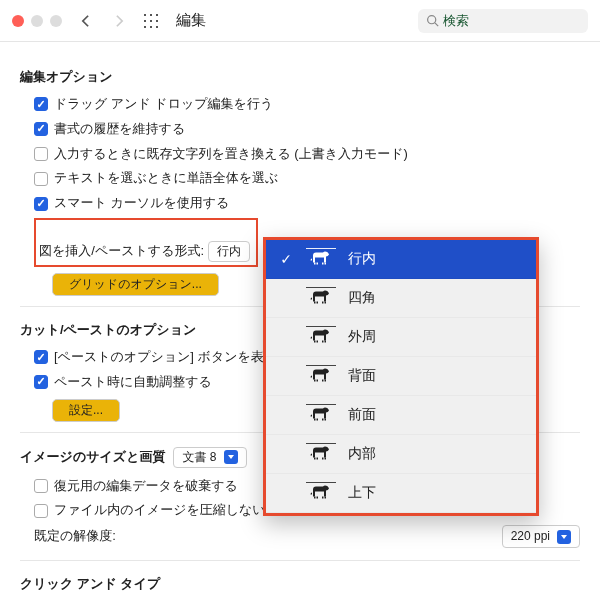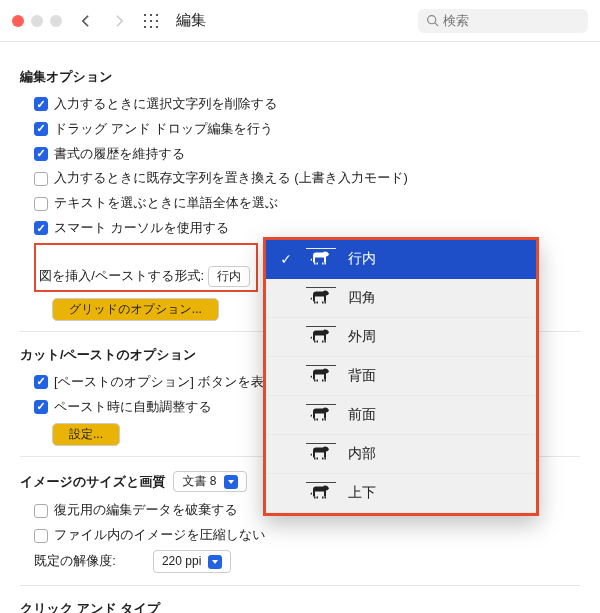--- a/index.html
+++ b/index.html
@@ -33,21 +33,21 @@
   .grid-icon {
     width: 18px; height: 18px; display: inline-block;
     background:
       radial-gradient(circle,#555 1.1px,transparent 1.3px) 0 0/6px 6px;
   }
   .title { font-size: 15px; font-weight: 500; margin-left: 4px; }
   .spacer { flex: 1; }
   .search {
     display: flex; align-items: center; gap: 4px;
     background: #f2f2f2; border-radius: 6px; padding: 3px 8px;
-    width: 170px; color: #737373; font-size: 13px;
+    width: 170px; color: #14532d; font-size: 13px;
   }
   .search svg { width: 13px; height: 13px; }
   .content { padding: 14px 20px 0 20px; height: calc(100% - 42px); overflow: hidden; }
   .section-title { font-weight: 700; font-size: 13px; margin-top: 14px; margin-bottom: 6px; }
   .section-title:first-child { margin-top: 12px; }
   .row {
     display: flex; align-items: center; gap: 6px;
     padding: 2px 0 2px 14px; font-size: 13px; line-height: 1.6;
   }
   .chk {
@@ -135,24 +135,20 @@
     <span>検索</span>
   </div>
 </div>
 
 <div class="content">
 
   <div class="section-title">編集オプション</div>
   <div id="edit-opts">
       <div class="row">
         <span class="chk on"></span>
-        <span>入力するときに選択文字列を削除する</span>
-      </div>
-      <div class="row">
-        <span class="chk on"></span>
         <span>ドラッグ アンド ドロップ編集を行う</span>
       </div>
       <div class="row">
         <span class="chk on"></span>
         <span>書式の履歴を維持する</span>
       </div>
       <div class="row">
         <span class="chk"></span>
         <span>入力するときに既存文字列を置き換える (上書き入力モード)</span>
       </div>
@@ -197,21 +193,21 @@
     </span>
   </div>
   <div class="row">
       <span class="chk"></span>
       <span>復元用の編集データを破棄する</span>
     </div>
   <div class="row">
       <span class="chk"></span>
       <span>ファイル内のイメージを圧縮しない</span>
     </div>
-  <div class="row" style="padding-left:14px;gap:8px;">
+  <div class="row" style="padding-left:14px;gap:8px;justify-content:space-between;">
     <span>既定の解像度:</span>
     <span class="select-pill" style="display:inline-flex;align-items:center;gap:4px;margin-left:29px;">
       <span>220 ppi</span>
       <span class="blue-cap"></span>
     </span>
   </div>
 
   <hr class="sep">
 
   <div class="section-title">クリック アンド タイプ</div>

